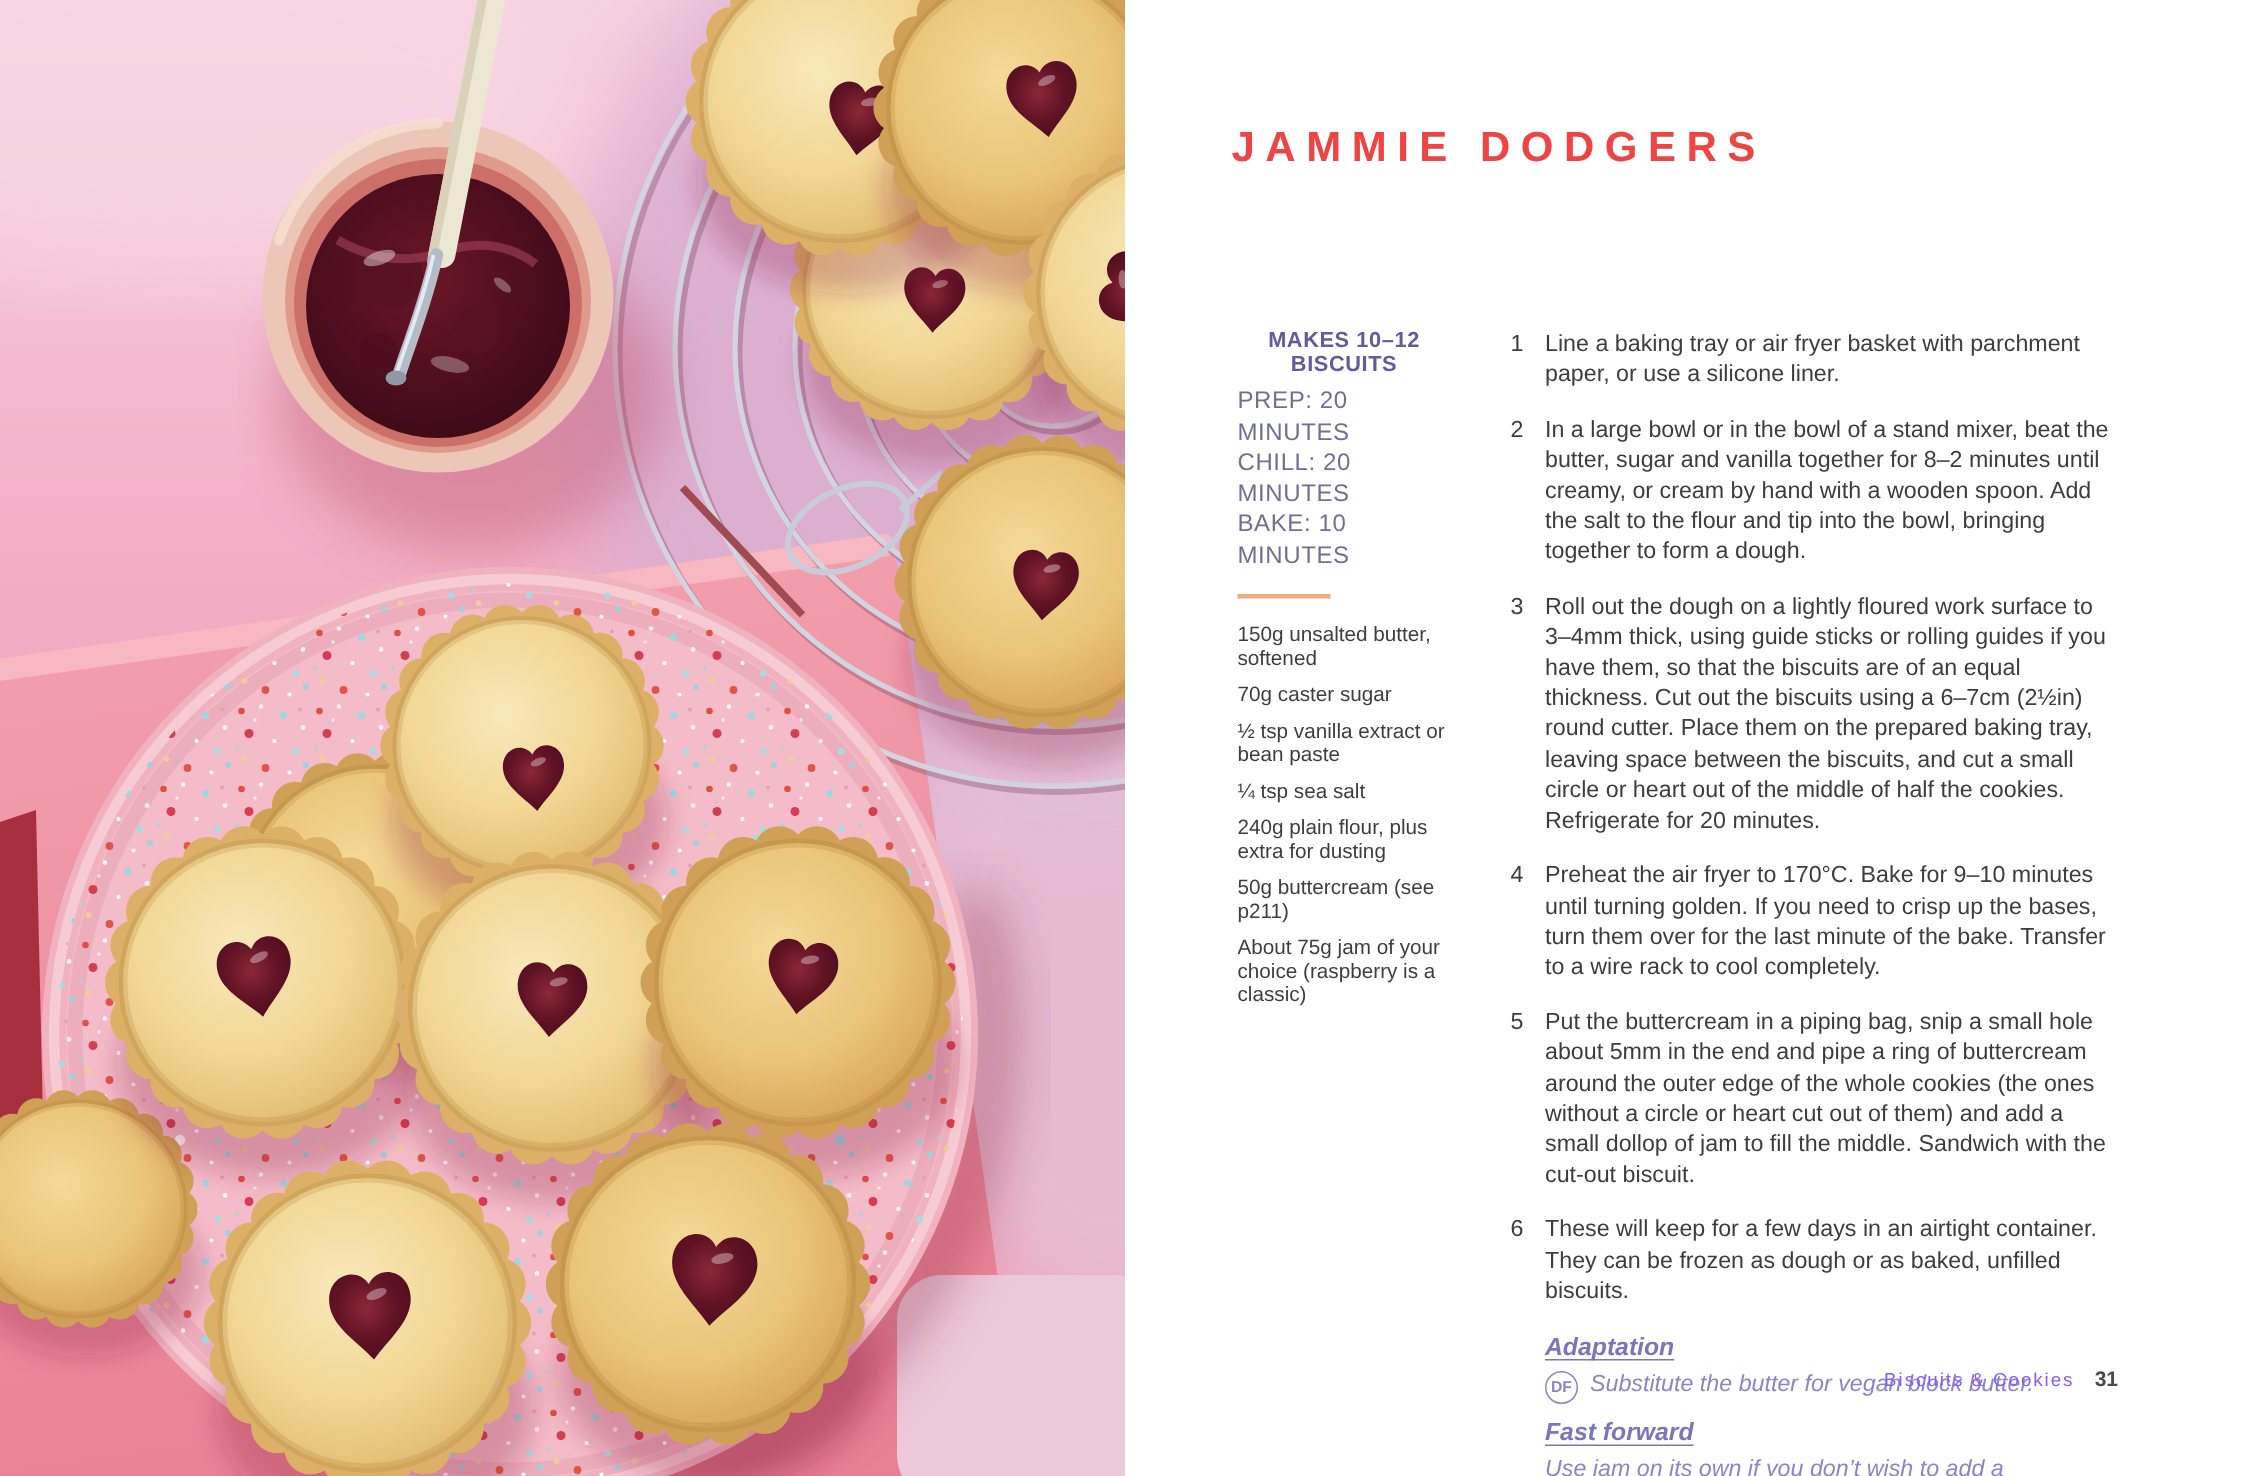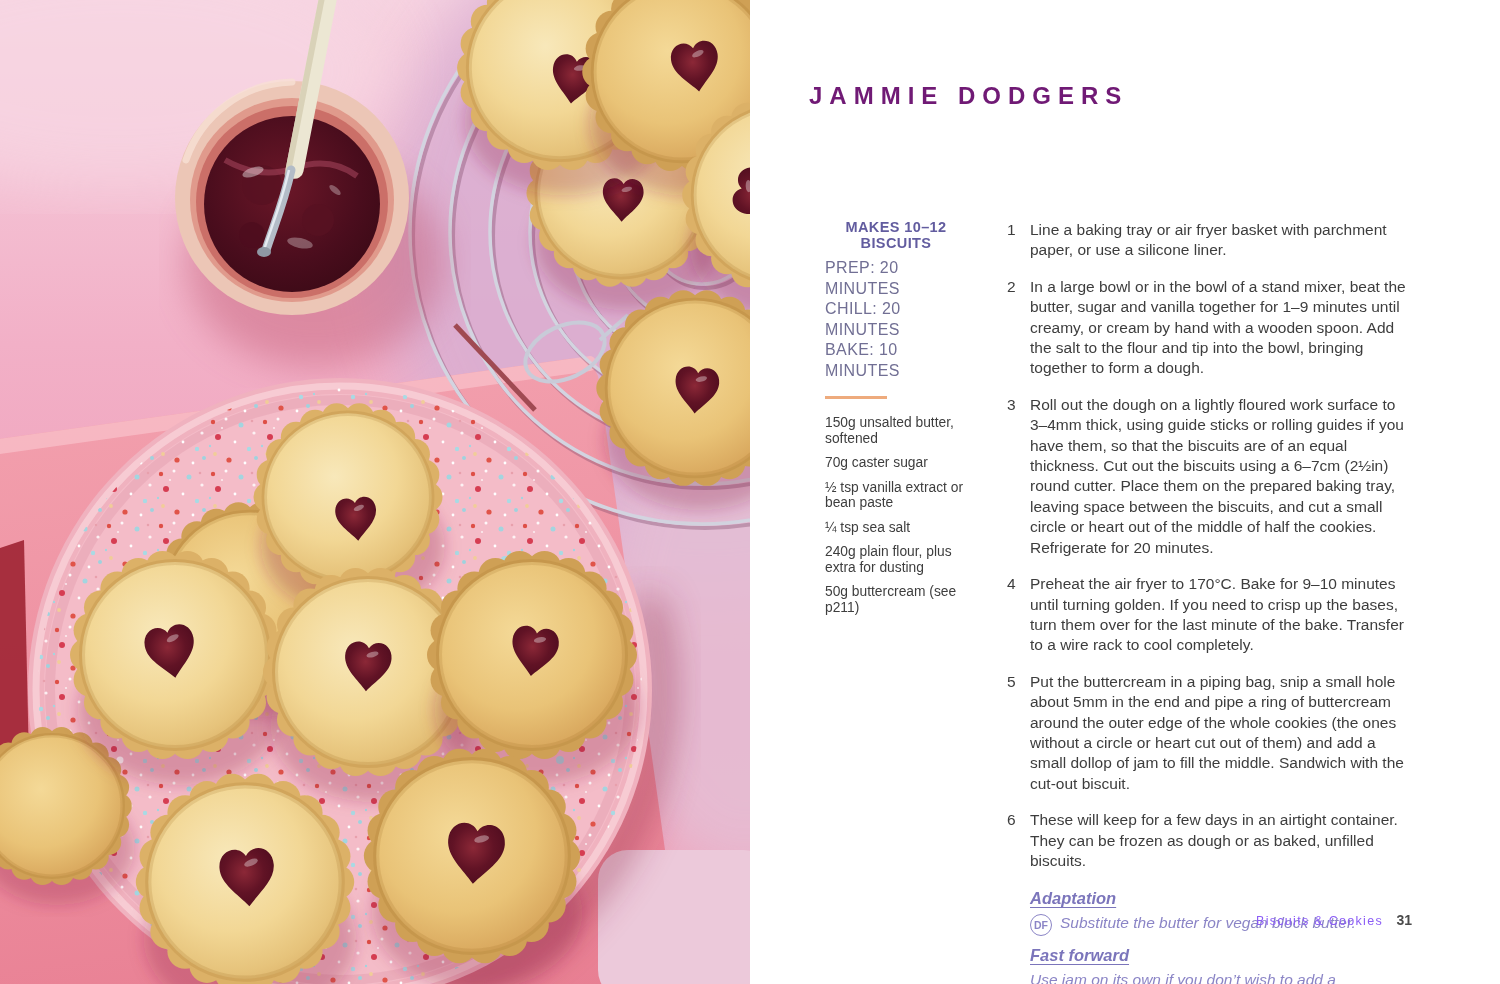--- a/index.html
+++ b/index.html
@@ -1,22 +1,22 @@
 <!DOCTYPE html>
 <html><head>
 <meta charset="utf-8">
 <style>
   html,body{margin:0;padding:0;background:#ffffff;}
   .spread{position:relative;width:1500px;height:984px;background:#ffffff;overflow:hidden;
           font-family:"Liberation Sans",sans-serif;}
   .photo{position:absolute;left:0;top:0;width:750px;height:984px;margin:0;}
   .page{position:absolute;left:750px;top:0;width:750px;height:984px;background:#fff;}
 
-  .title{position:absolute;left:59px;top:82px;margin:0;font-size:24px;font-weight:700;
-         letter-spacing:7px;color:#701a75;}
+  .title{position:absolute;left:71px;top:82px;margin:0;font-size:28px;font-weight:700;
+         letter-spacing:7px;color:#ef4444;}
   .intro{position:absolute;left:75px;top:124px;width:505px;margin:0;font-size:15.5px;
          line-height:20px;color:#4b4b4b;}
 
   .meta{position:absolute;left:75px;top:219px;width:142px;}
   .makes{margin:0 0 7px 0;font-size:14.5px;font-weight:700;line-height:1.12;
          letter-spacing:.4px;color:#625c9f;text-align:center;}
   .times div{font-size:16px;line-height:20.5px;letter-spacing:.4px;color:#716f94;}
   .divider{border:none;width:62px;height:3px;background:#eeab7d;margin:15px 0 16px 0;}
   .ingredients{list-style:none;margin:0;padding:0;}
   .ingredients li{font-size:13.8px;line-height:15.5px;color:#3e3e3e;margin-bottom:9px;}
@@ -602,32 +602,33 @@
         <div>BAKE: 10 MINUTES</div>
       </div>
       <hr class="divider">
       <ul class="ingredients">
         <li>150g unsalted butter, softened</li>
         <li>70g caster sugar</li>
         <li>½ tsp vanilla extract or bean paste</li>
         <li>¼ tsp sea salt</li>
         <li>240g plain flour, plus extra for dusting</li>
         <li>50g buttercream (see p211)</li>
+        <li>About 75g jam of your choice (raspberry is a classic)</li>
       </ul>
     </aside>
 
     <div class="col-right">
       <ol class="steps">
         <li class="step">
           <span class="num">1</span>
           <span class="txt">Line a baking tray or air fryer basket with parchment paper, or use a silicone liner.</span>
         </li>
         <li class="step">
           <span class="num">2</span>
-          <span class="txt">In a large bowl or in the bowl of a stand mixer, beat the butter, sugar and vanilla together for 1–9 minutes until creamy, or cream by hand with a wooden spoon. Add the salt to the flour and tip into the bowl, bringing together to form a dough.</span>
+          <span class="txt">In a large bowl or in the bowl of a stand mixer, beat the butter, sugar and vanilla together for 8–2 minutes until creamy, or cream by hand with a wooden spoon. Add the salt to the flour and tip into the bowl, bringing together to form a dough.</span>
         </li>
         <li class="step">
           <span class="num">3</span>
           <span class="txt">Roll out the dough on a lightly floured work surface to 3–4mm thick, using guide sticks or rolling guides if you have them, so that the biscuits are of an equal thickness. Cut out the biscuits using a 6–7cm (2½in) round cutter. Place them on the prepared baking tray, leaving space between the biscuits, and cut a small circle or heart out of the middle of half the cookies. Refrigerate for 20 minutes.</span>
         </li>
         <li class="step">
           <span class="num">4</span>
           <span class="txt">Preheat the air fryer to 170°C. Bake for 9–10 minutes until turning golden. If you need to crisp up the bases, turn them over for the last minute of the bake. Transfer to a wire rack to cool completely.</span>
         </li>
         <li class="step">

